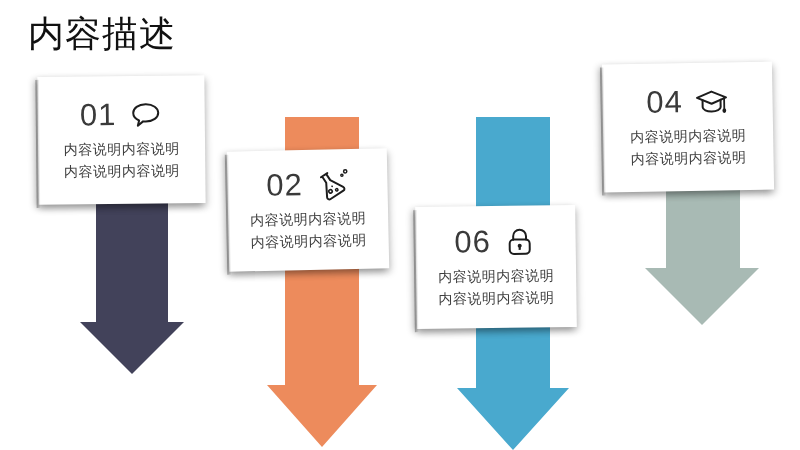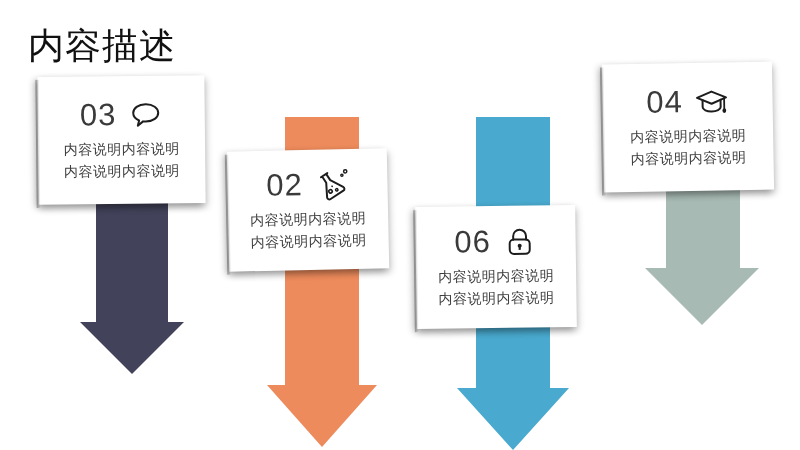--- a/index.html
+++ b/index.html
@@ -18,21 +18,21 @@
     width: 800px;
     height: 450px;
     background: #ffffff;
     overflow: hidden;
   }
 
   
   #slide-title {
     position: absolute;
     left: 28px;
-    top: 24px;
+    top: 12px;
     font-family: "Liberation Serif", "DejaVu Serif", serif;
     font-size: 36px;
     line-height: 44px;
     color: #111111;
     letter-spacing: 1px;
     white-space: nowrap;
   }
 
   
   .arrow {
@@ -145,21 +145,21 @@
 
   <div class="arrow" id="arrow-4">
     <svg width="114" height="225" viewBox="0 0 114 225" aria-hidden="true">
       <path id="arrow-4-path" d="M 21 0 L 95 0 L 95 168 L 114 168 L 57 225 L 0 168 L 21 168 Z" fill="#A8BAB4"></path>
     </svg>
   </div>
 
   <div class="card" id="card-1">
     <div class="card-inner">
       <div class="card-head">
-        <span class="card-number">03</span>
+        <span class="card-number">01</span>
         <span class="card-icon">
           <svg viewBox="0 0 34 34" width="34" height="34">
             <path d="M17 6.5 C 9.6 6.5 4.5 10.4 4.5 15.2 C 4.5 18.4 6.8 21.2 10.3 22.7
                      L 9.0 28.0 L 14.3 23.6 C 15.2 23.7 16.1 23.8 17 23.8
                      C 24.4 23.8 29.5 19.9 29.5 15.2 C 29.5 10.4 24.4 6.5 17 6.5 Z" fill="none" stroke="#1d1d1d" stroke-width="2" stroke-linejoin="round"></path>
           </svg>
         </span>
       </div>
       <div class="card-line">内容说明内容说明</div>
       <div class="card-line">内容说明内容说明</div>

